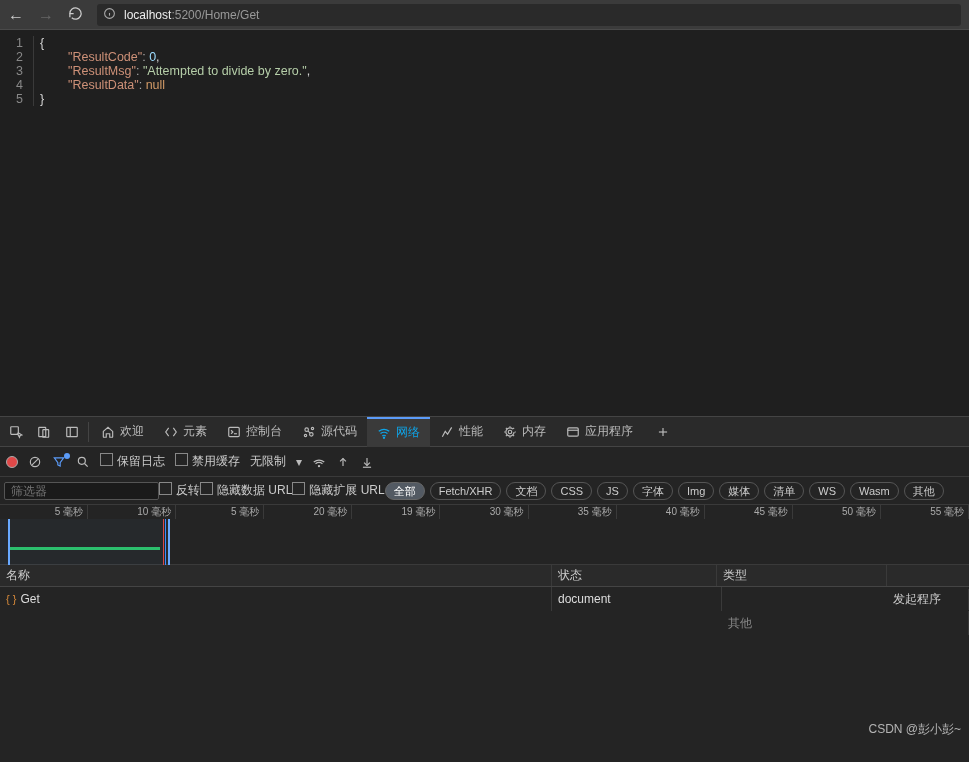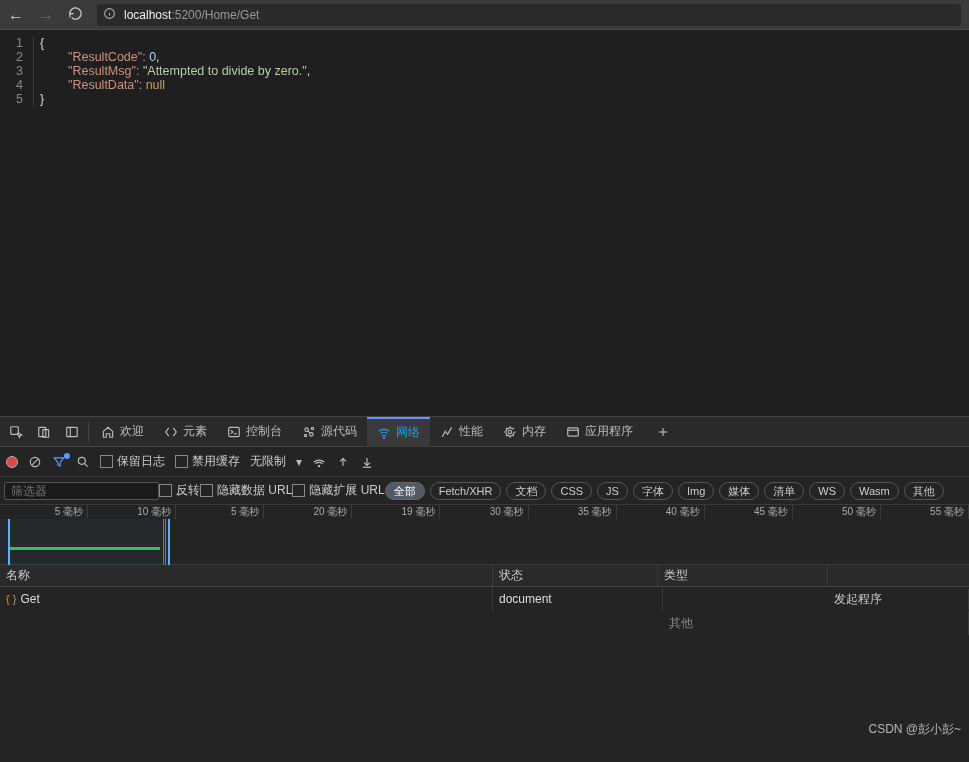--- a/index.html
+++ b/index.html
@@ -35,45 +35,45 @@
 .dt-sep { width: 1px; height: 20px; background: #444; margin: 0 2px; }
 .dt-tab { display: flex; align-items: center; gap: 5px; padding: 0 10px; height: 30px; color: #bbb; cursor: pointer; }
 .dt-tab.active { background: #3a3a3a; border-top: 2px solid #5b9bf8; color: #0ea5e9; }
 .dt-tab svg, .dt-tab-iconbtn svg { width: 14px; height: 14px; }
 
 
 .net-toolbar { background: #242424; display: flex; align-items: center; gap: 10px; height: 30px; padding: 0 6px; border-bottom: 1px solid #3a3a3a; }
 .net-toolbar .rec-dot { width: 12px; height: 12px; border-radius: 50%; background: #e04848; border: 1px solid #aaa; }
 .net-toolbar svg { width: 14px; height: 14px; }
 .net-toolbar .act { color: #bbb; cursor: pointer; display: flex; align-items: center; gap: 4px; }
-.cb { display: inline-flex; align-items: center; gap: 4px; color: #ccc; }
+.cb { display: inline-flex; gap: 4px; color: #ccc; }
 .cb::before { content: ''; width: 11px; height: 11px; border: 1px solid #888; display: inline-block; }
 .throttling { color: #ccc; display: flex; align-items: center; gap: 2px; }
 
 
 .net-filter { background: #242424; display: flex; align-items: center; gap: 0; height: 28px; padding: 0 4px; border-bottom: 1px solid #3a3a3a; flex-wrap: nowrap; }
 .filter-input { background: #1a1a1a; border: 1px solid #555; color: #ccc; font-size: 12px; height: 18px; width: 155px; padding: 1px 6px; border-radius: 2px; }
 .filter-chip { border: 1px solid #555; border-radius: 9px; padding: 0 8px; height: 18px; line-height: 16px; color: #ccc; font-size: 11px; cursor: pointer; }
 .filter-chip.active { background: #535a63; border-color: #666; color: #fff; }
 
 
 .net-timeline { background: #242424; height: 60px; border-bottom: 1px solid #3a3a3a; position: relative; }
-.tl-ticks { display: flex; height: 14px; font-size: 10px; color: #aaa; justify-content: flex-end; }
+.tl-ticks { display: flex; height: 14px; font-size: 10px; color: #aaa; }
 .tl-tick { flex: 1; text-align: right; padding-right: 4px; border-right: 1px solid #3a3a3a; position: relative; }
 .tl-body { position: relative; height: 46px; }
 .tl-sel { position: absolute; top: 0; bottom: 0; left: 0; width: 170px; border-right: 2px solid #6aa9ff; background: rgba(106,169,255,0.04); }
 .tl-sel-left { position: absolute; left: 8px; top: 0; bottom: 0; width: 2px; background: #6aa9ff; }
 .tl-line-green { position: absolute; left: 10px; width: 150px; top: 28px; height: 3px; background: #2cbf6e; }
 .tl-marker-blue { position: absolute; left: 165px; top: 0; width: 1px; height: 46px; background: #3d8bff; }
 .tl-marker-red { position: absolute; left: 163px; top: 0; width: 1px; height: 46px; background: #d94848; }
 
 
 .net-table { flex: 1; display: flex; flex-direction: column; background: #242424; }
 .net-header-row { display: flex; background: #2a2a2a; border-bottom: 1px solid #444; height: 22px; align-items: center; font-size: 12px; color: #ccc; }
-.col-name { width: 493px; padding-left: 10px; }
+.col-name { width: 552px; padding-left: 10px; }
 .col-status { width: 165px; }
 .col-type { width: 170px; }
 .col-init { flex: 1; margin-top: 48px; }
 .net-header-row > div { border-right: 1px solid #3a3a3a; height: 100%; display: flex; align-items: center; padding-left: 6px; }
 .net-row { display: flex; height: 24px; align-items: center; font-size: 12px; color: #ddd; }
 .net-row > div { border-right: 1px solid #3a3a3a; height: 100%; display: flex; align-items: center; padding-left: 6px; }
 .obj-ico { color: #d88a3a; margin-right: 4px; font-size: 11px; }
 .muted { color: #888; }
 
 

